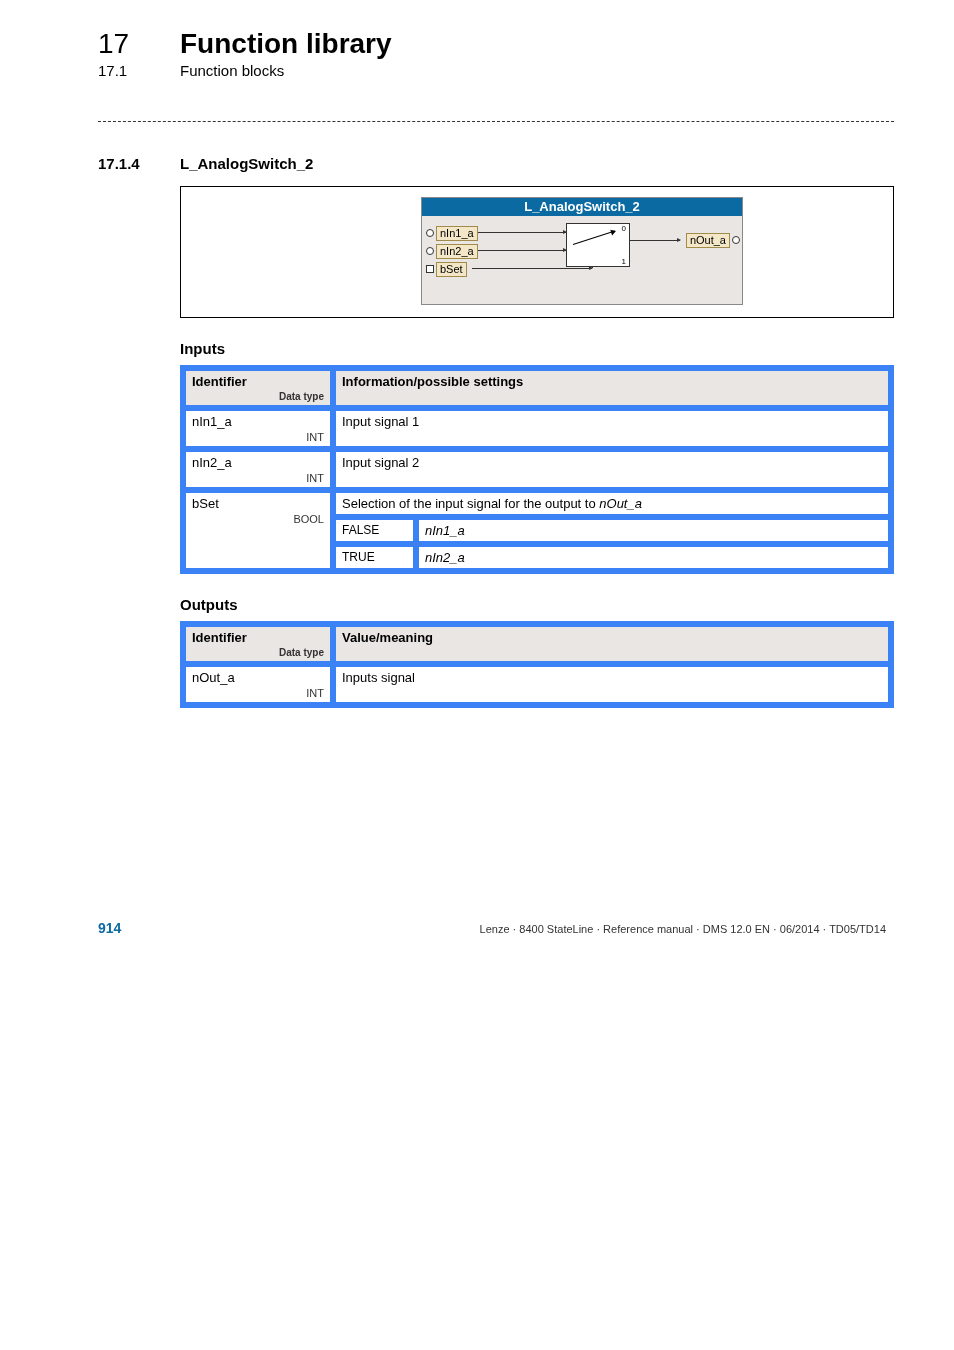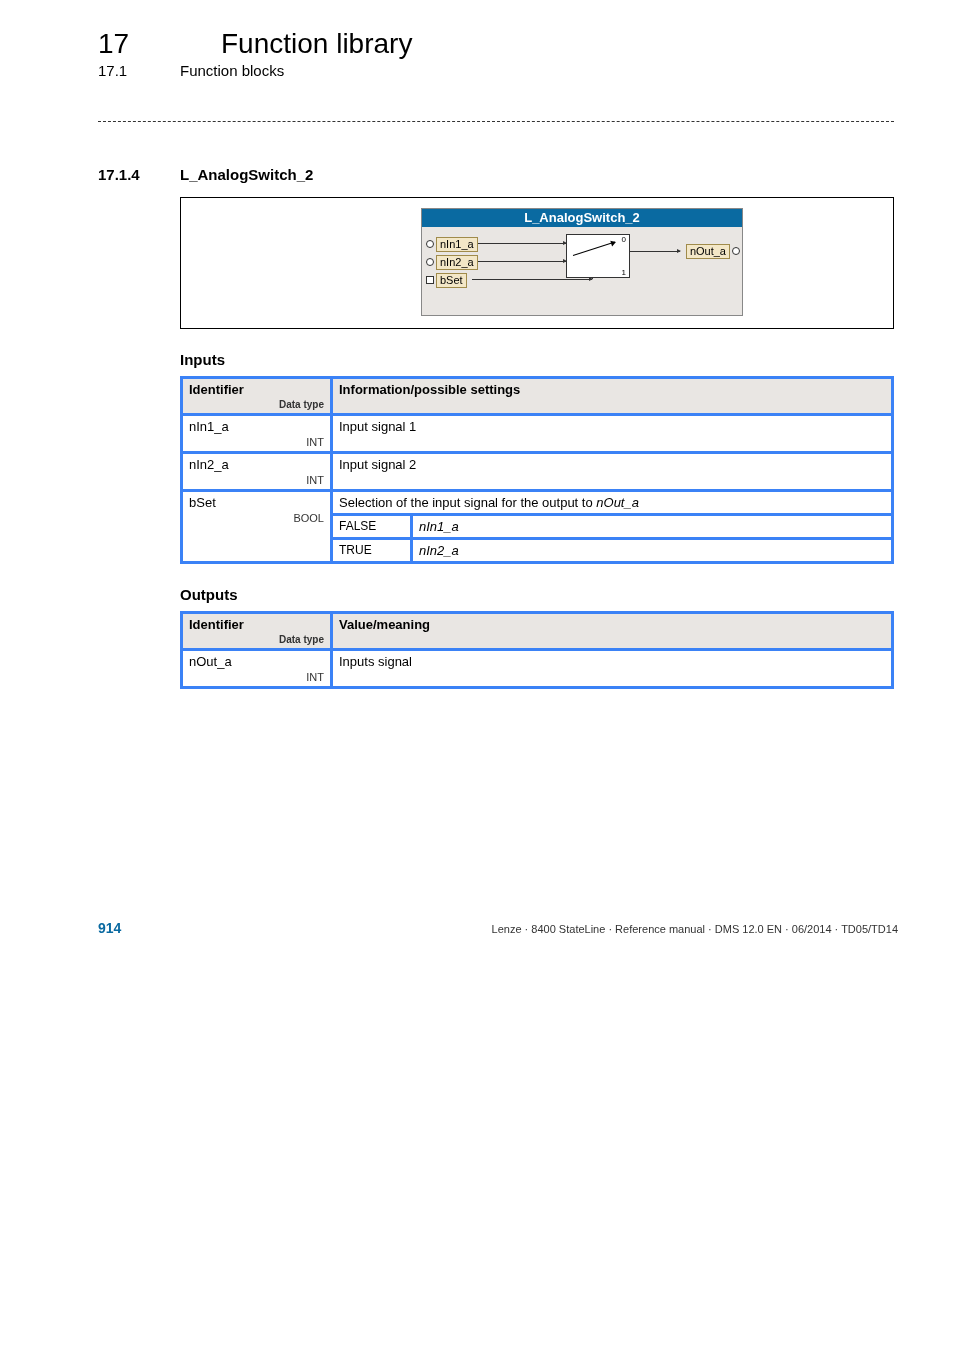--- a/index.html
+++ b/index.html
@@ -25,22 +25,21 @@
     display: flex;
     align-items: baseline;
   }
   .hdr-num {
     font-size: 28px;
     font-weight: 400;
     width: 82px;
   }
   .hdr-title {
     font-size: 28px;
-    font-weight: 400;
-    margin-left: 41px;
+    font-weight: 700;
   }
   .hdr-row2 {
     display: flex;
     align-items: baseline;
     margin-top: 2px;
   }
   .hdr-subnum {
     font-size: 15px;
     width: 82px;
   }
@@ -49,21 +48,21 @@
   }
   .dash-rule {
     margin-top: 42px;
     border: none;
     border-top: 1.5px dashed #333;
     height: 0;
   }
   
   .sec-row {
     display: flex;
-    margin-top: 44px;
+    margin-top: 33px;
   }
   .sec-num {
     font-weight: 700;
     width: 82px;
     font-size: 15px;
   }
   .sec-title {
     font-weight: 700;
     font-size: 15px;
   }
@@ -189,21 +188,21 @@
     font-weight: 700;
     margin-top: 22px;
     margin-bottom: 8px;
   }
   table.io {
     border-collapse: collapse;
     width: 100%;
     font-size: 13px;
   }
   table.io th, table.io td {
-    border: 3px solid #3b82f6;
+    border: 6px solid #3b82f6;
     padding: 3px 6px;
     vertical-align: top;
     text-align: left;
     margin-left: 15px;
   }
   table.io th {
     background: #e9e6e3;
     font-weight: 700;
   }
   .col-id { width: 150px; }
@@ -221,21 +220,21 @@
   }
   .ital { font-style: italic; }
   .sub-label {
     text-align: right;
     font-size: 12px;
   }
   
   .footer {
     position: absolute;
     left: 98px;
-    right: 56px;
+    right: 68px;
     bottom: 30px;
     display: flex;
     justify-content: space-between;
     align-items: baseline;
     font-size: 11px;
     color: #333;
   }
   .footer .pg {
     color: #0a6aa1;
     font-weight: 700;

